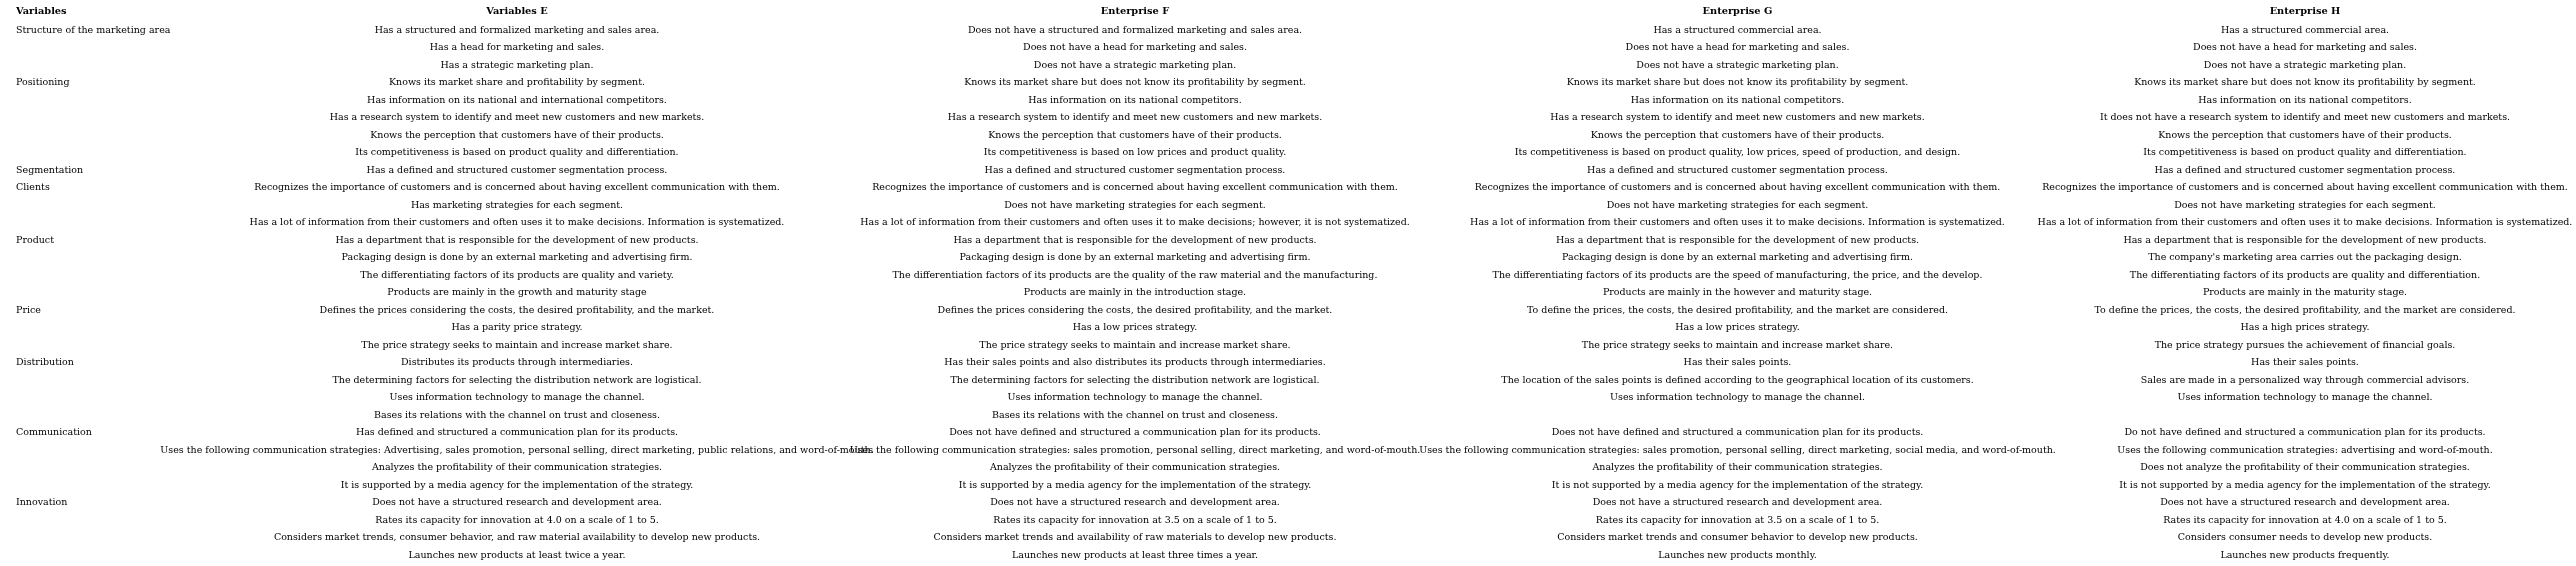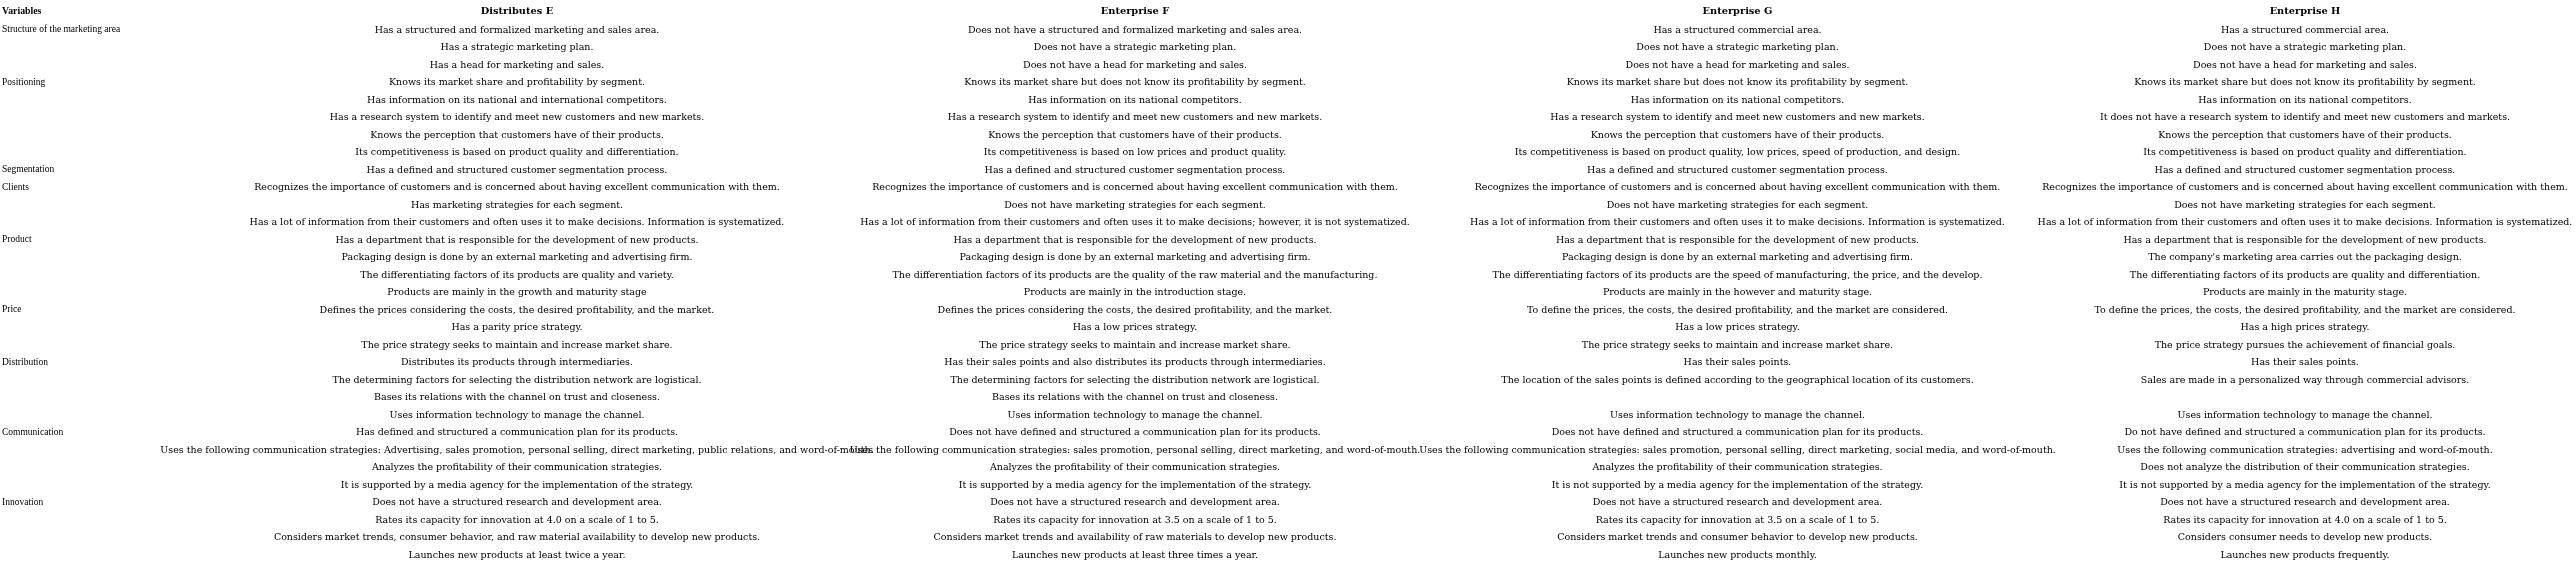--- a/index.html
+++ b/index.html
@@ -33,22 +33,21 @@
     font-weight: normal;
   }
   thead th {
     height: 20.3px;
     font-weight: bold;
     vertical-align: middle;
     font-size: 9.8px;
   }
   th.var-col, td.var-col {
     text-align: left;
-    padding-left: 2px;
-    font-family: Liberation Serif, serif;
+    padding-left: 16px;
   }
   th.ent-col {
     text-align: center;
   }
   
   td.val-col .cwrap {
     display: flex;
     justify-content: center;
     align-items: center;
     height: 100%;
@@ -69,21 +68,21 @@
   <colgroup>
     <col class="c-var">
     <col class="c-e">
     <col class="c-f">
     <col class="c-g">
     <col class="c-h">
   </colgroup>
   <thead>
     <tr>
       <th class="var-col">Variables</th>
-      <th class="ent-col">Distributes E</th>
+      <th class="ent-col">Variables E</th>
       <th class="ent-col">Enterprise F</th>
       <th class="ent-col">Enterprise G</th>
       <th class="ent-col">Enterprise H</th>
     </tr>
   </thead>
   <tbody id="table-body">
       <tr>
         <td class="var-col"><span>Structure of the marketing area</span></td>
         <td class="val-col">
           <div class="cwrap">
@@ -103,63 +102,63 @@
         <td class="val-col">
           <div class="cwrap">
             <span>Has a structured commercial area.</span>
           </div>
         </td>
       </tr>
       <tr>
         <td class="var-col"><span></span></td>
         <td class="val-col">
           <div class="cwrap">
+            <span>Has a head for marketing and sales.</span>
+          </div>
+        </td>
+        <td class="val-col">
+          <div class="cwrap">
+            <span>Does not have a head for marketing and sales.</span>
+          </div>
+        </td>
+        <td class="val-col">
+          <div class="cwrap">
+            <span>Does not have a head for marketing and sales.</span>
+          </div>
+        </td>
+        <td class="val-col">
+          <div class="cwrap">
+            <span>Does not have a head for marketing and sales.</span>
+          </div>
+        </td>
+      </tr>
+      <tr>
+        <td class="var-col"><span></span></td>
+        <td class="val-col">
+          <div class="cwrap">
             <span>Has a strategic marketing plan.</span>
           </div>
         </td>
         <td class="val-col">
           <div class="cwrap">
             <span>Does not have a strategic marketing plan.</span>
           </div>
         </td>
         <td class="val-col">
           <div class="cwrap">
             <span>Does not have a strategic marketing plan.</span>
           </div>
         </td>
         <td class="val-col">
           <div class="cwrap">
             <span>Does not have a strategic marketing plan.</span>
           </div>
         </td>
       </tr>
       <tr>
-        <td class="var-col"><span></span></td>
-        <td class="val-col">
-          <div class="cwrap">
-            <span>Has a head for marketing and sales.</span>
-          </div>
-        </td>
-        <td class="val-col">
-          <div class="cwrap">
-            <span>Does not have a head for marketing and sales.</span>
-          </div>
-        </td>
-        <td class="val-col">
-          <div class="cwrap">
-            <span>Does not have a head for marketing and sales.</span>
-          </div>
-        </td>
-        <td class="val-col">
-          <div class="cwrap">
-            <span>Does not have a head for marketing and sales.</span>
-          </div>
-        </td>
-      </tr>
-      <tr>
         <td class="var-col"><span>Positioning</span></td>
         <td class="val-col">
           <div class="cwrap">
             <span>Knows its market share and profitability by segment.</span>
           </div>
         </td>
         <td class="val-col">
           <div class="cwrap">
             <span>Knows its market share but does not know its profitability by segment.</span>
           </div>
@@ -563,63 +562,63 @@
         <td class="val-col">
           <div class="cwrap">
             <span>Sales are made in a personalized way through commercial advisors.</span>
           </div>
         </td>
       </tr>
       <tr>
         <td class="var-col"><span></span></td>
         <td class="val-col">
           <div class="cwrap">
+            <span>Uses information technology to manage the channel.</span>
+          </div>
+        </td>
+        <td class="val-col">
+          <div class="cwrap">
+            <span>Uses information technology to manage the channel.</span>
+          </div>
+        </td>
+        <td class="val-col">
+          <div class="cwrap">
+            <span>Uses information technology to manage the channel.</span>
+          </div>
+        </td>
+        <td class="val-col">
+          <div class="cwrap">
+            <span>Uses information technology to manage the channel.</span>
+          </div>
+        </td>
+      </tr>
+      <tr>
+        <td class="var-col"><span></span></td>
+        <td class="val-col">
+          <div class="cwrap">
             <span>Bases its relations with the channel on trust and closeness.</span>
           </div>
         </td>
         <td class="val-col">
           <div class="cwrap">
             <span>Bases its relations with the channel on trust and closeness.</span>
           </div>
         </td>
         <td class="val-col">
           <div class="cwrap">
             <span></span>
           </div>
         </td>
         <td class="val-col">
           <div class="cwrap">
             <span></span>
           </div>
         </td>
       </tr>
       <tr>
-        <td class="var-col"><span></span></td>
-        <td class="val-col">
-          <div class="cwrap">
-            <span>Uses information technology to manage the channel.</span>
-          </div>
-        </td>
-        <td class="val-col">
-          <div class="cwrap">
-            <span>Uses information technology to manage the channel.</span>
-          </div>
-        </td>
-        <td class="val-col">
-          <div class="cwrap">
-            <span>Uses information technology to manage the channel.</span>
-          </div>
-        </td>
-        <td class="val-col">
-          <div class="cwrap">
-            <span>Uses information technology to manage the channel.</span>
-          </div>
-        </td>
-      </tr>
-      <tr>
         <td class="var-col"><span>Communication</span></td>
         <td class="val-col">
           <div class="cwrap">
             <span>Has defined and structured a communication plan for its products.</span>
           </div>
         </td>
         <td class="val-col">
           <div class="cwrap">
             <span>Does not have defined and structured a communication plan for its products.</span>
           </div>
@@ -670,21 +669,21 @@
             <span>Analyzes the profitability of their communication strategies.</span>
           </div>
         </td>
         <td class="val-col">
           <div class="cwrap">
             <span>Analyzes the profitability of their communication strategies.</span>
           </div>
         </td>
         <td class="val-col">
           <div class="cwrap">
-            <span>Does not analyze the distribution of their communication strategies.</span>
+            <span>Does not analyze the profitability of their communication strategies.</span>
           </div>
         </td>
       </tr>
       <tr>
         <td class="var-col"><span></span></td>
         <td class="val-col">
           <div class="cwrap">
             <span>It is supported by a media agency for the implementation of the strategy.</span>
           </div>
         </td>

